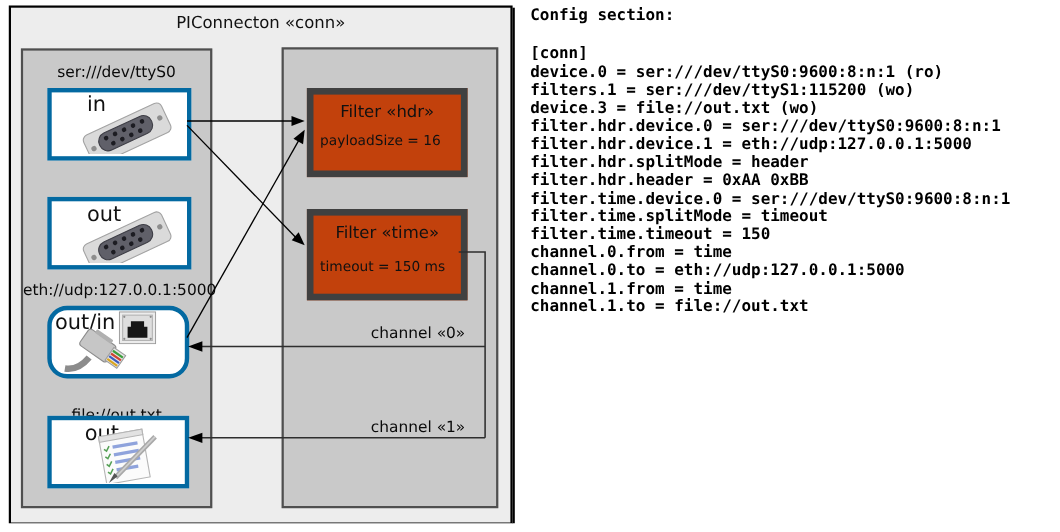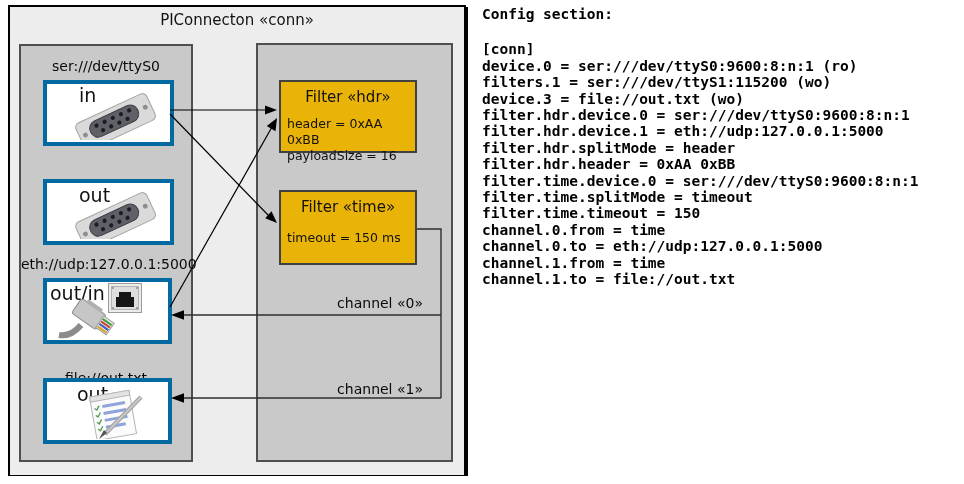--- a/index.html
+++ b/index.html
@@ -11,21 +11,21 @@
   .diagram-title{position:absolute;left:0;top:4px;width:100%;text-align:center;
                  font-size:15px;color:#111;}
   .panel{position:absolute;background:#c9c9c9;border:2px solid #4f4f4f;}
   .devices-panel{left:9px;top:37px;width:170px;height:414px;}
   .filters-panel{left:246px;top:36px;width:193px;height:415px;}
   .filters-title{position:absolute;left:0;top:3px;width:100%;text-align:center;
                  font-size:15px;color:#111;}
   .device-label{position:absolute;left:0;width:170px;text-align:center;font-size:14px;color:#0a0a0a;white-space:nowrap;}
   .device-box{position:absolute;background:#fff;border:4px solid #0369a1;}
   .mode-label{position:absolute;font-size:19px;color:#111;line-height:1;}
-  .filter-box{position:absolute;left:21px;width:134px;background:#eab308;border:2px solid #404040;}
+  .filter-box{position:absolute;left:21px;width:134px;background:#c2410c;border:6px solid #404040;}
   .filter-title{margin-top:6px;text-align:center;font-size:15px;color:#111;}
   .filter-props{margin:10px 0 4px 6px;font-size:12.5px;line-height:16px;color:#111;}
   .channel-label{position:absolute;right:28px;font-size:14px;color:#0a0a0a;}
   .wires{position:absolute;left:0;top:0;pointer-events:none;}
   .dev-icon{position:absolute;}
   
   .config{position:absolute;left:482px;top:6px;width:478px;
           font-family:"DejaVu Sans Mono","Liberation Mono",monospace;
           font-weight:bold;font-size:14.5px;line-height:16.4px;color:#000;}
   .config-heading{margin:0 0 19px 0;}
@@ -80,21 +80,21 @@
               <circle cx="43" cy="34" r="2.1" fill="#1c1c22"></circle>
             <circle cx="52" cy="34" r="2.1" fill="#1c1c22"></circle>
               <circle cx="61" cy="34" r="2.1" fill="#1c1c22"></circle>
             <circle cx="16" cy="31" r="2.4" fill="#8d8d8d"></circle>
               <circle cx="82" cy="31" r="2.4" fill="#8d8d8d"></circle>
           </g>
         </svg>
       </div>
 
       <div class="device-label" style="top:210px;">eth://udp:127.0.0.1:5000</div>
-      <div class="device-box" style="left:22px;top:232px;width:121px;height:58px;">
+      <div class="device-box" style="left:22px;top:232px;width:121px;height:58px;border-radius:18px;">
         <span class="mode-label" style="left:3px;top:2px;">out/in</span>
         <svg class="dev-icon" style="left:61px;top:1px;" width="34" height="30" viewBox="0 0 34 30">
           <rect x="0.5" y="0.5" width="33" height="29" fill="#ececec" stroke="#9a9a9a"></rect>
           <rect x="3.5" y="3.5" width="27" height="23" fill="#dedede" stroke="#b3b3b3"></rect>
           <path d="M8,24 v-10 h3 v-5 h12 v5 h3 v10 z" fill="#161616"></path>
           <circle cx="5" cy="5" r="1" fill="#8a8a8a"></circle>
             <circle cx="29" cy="5" r="1" fill="#8a8a8a"></circle>
           <circle cx="5" cy="25" r="1" fill="#8a8a8a"></circle>
             <circle cx="29" cy="25" r="1" fill="#8a8a8a"></circle>
         </svg>
@@ -137,21 +137,20 @@
           <path d="M14,50 l8,-6 l-3,-3 z" fill="#555"></path>
         </svg>
       </div>
     </div>
 
     <div class="panel filters-panel">
 
       <div class="filter-box" style="top:35px;height:69px;">
         <div class="filter-title">Filter «hdr»</div>
         <div class="filter-props">
-          <div>header = 0xAA 0xBB</div>
           <div>payloadSize = 16</div>
         </div>
       </div>
 
       <div class="filter-box" style="top:145px;height:71px;">
         <div class="filter-title">Filter «time»</div>
         <div class="filter-props" style="margin-top:14px;">
           <div>timeout = 150 ms</div>
         </div>
       </div>

